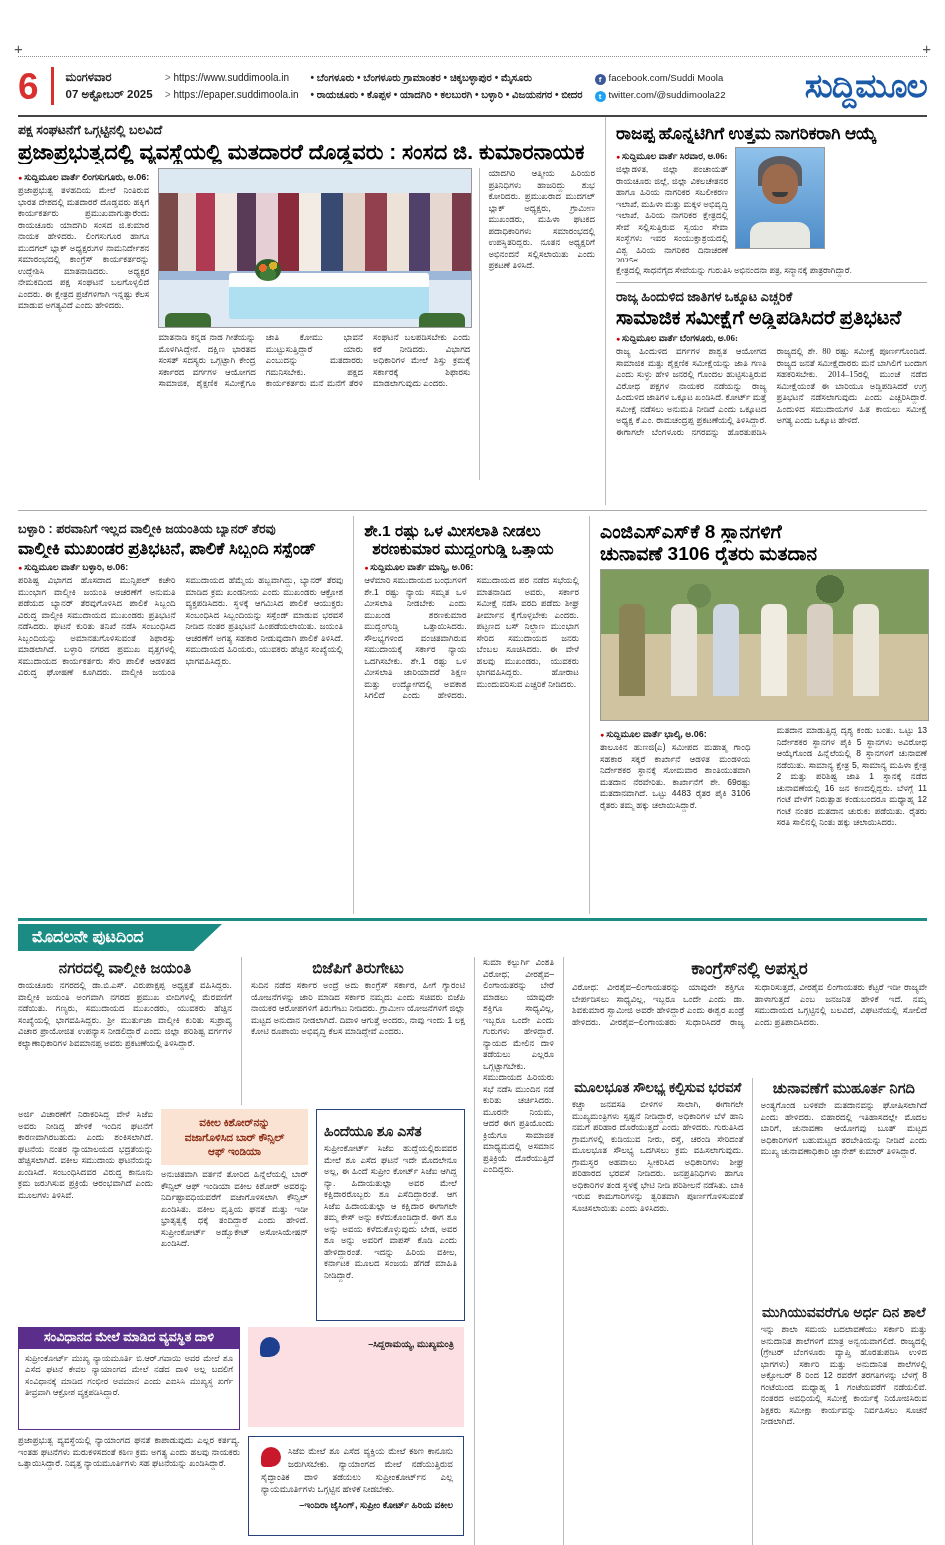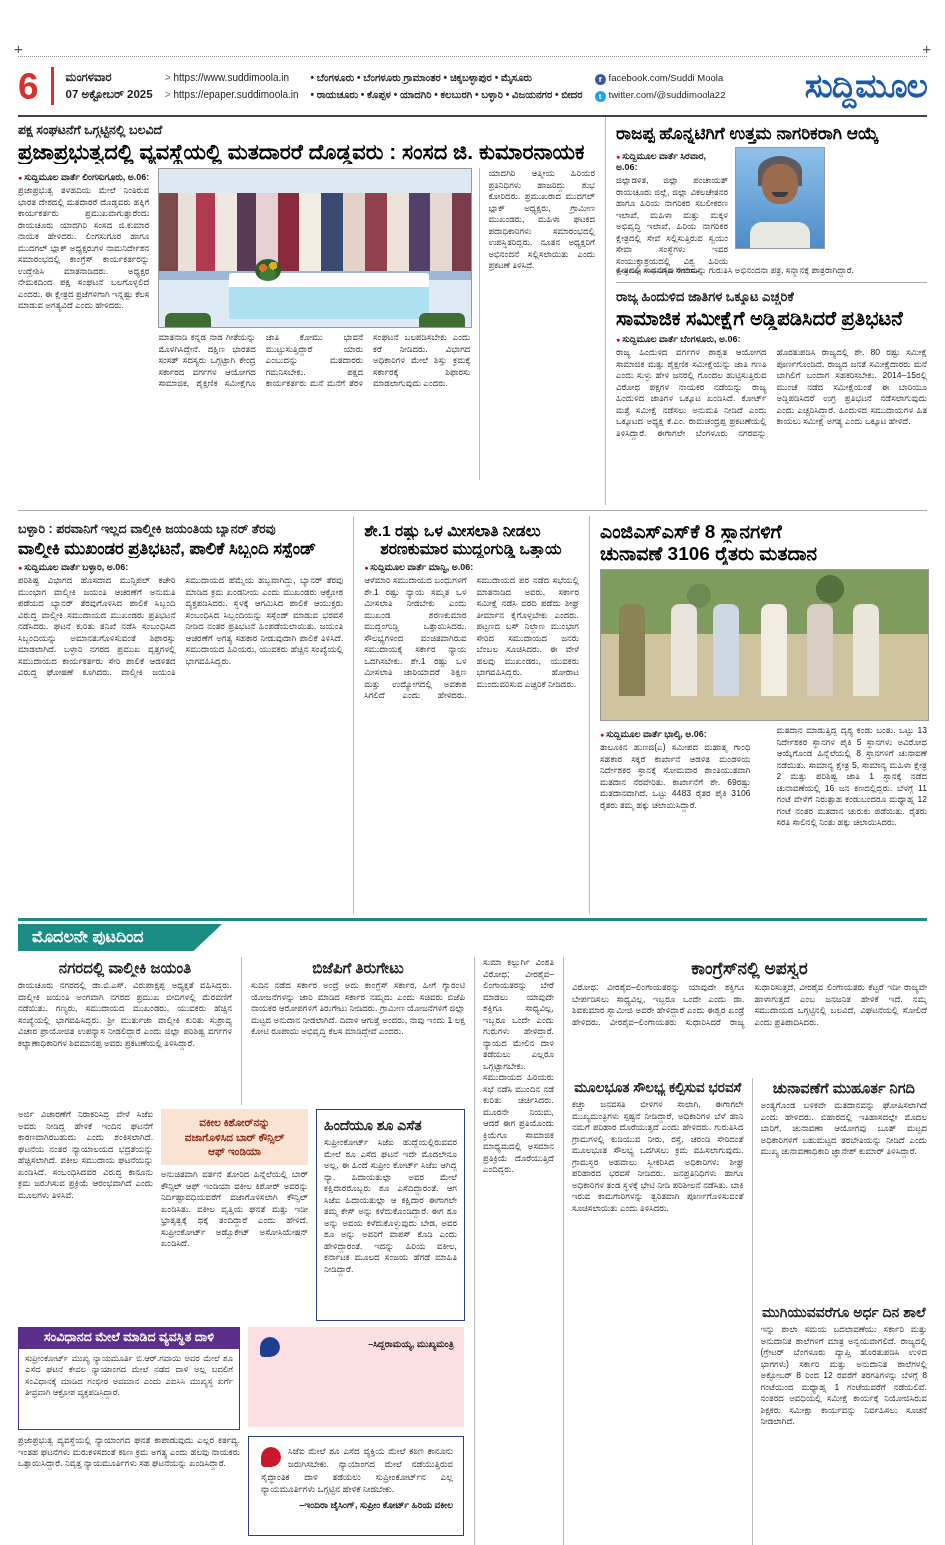--- a/index.html
+++ b/index.html
@@ -40,21 +40,21 @@
   .lead-c1{width:138px;}
   .lead-mid{width:312px;}
   .lead-c3{width:112px;}
   .photo{position:relative;overflow:hidden;border:1px solid #999;}
   .ph-main{width:312px;height:158px;background:linear-gradient(#dce9f2 0 18%,#e8d3d8 18% 30%,#caa 30% 62%,#9db7d8 62% 70%,#dfe9f4 70% 100%);}
   .ph-main .ppl{position:absolute;top:24px;left:0;right:0;height:78px;
      background:linear-gradient(90deg,#7d4a4a 0 6%,#e8e0da 6% 12%,#b03a52 12% 18%,#f0e8e0 18% 25%,#5a3b57 25% 31%,#e7cfd6 31% 38%,#8a2b3c 38% 45%,#f3ece4 45% 52%,#384a72 52% 59%,#e2d2c8 59% 66%,#92404e 66% 73%,#ece2d8 73% 80%,#50406a 80% 87%,#e6d8d0 87% 94%,#7b3b4b 94% 100%);}
   .ph-main .tbl{position:absolute;bottom:8px;left:70px;width:200px;height:46px;background:linear-gradient(#fdfdfd 0 30%,#aee0f2 30% 100%);border-radius:3px;}
   .ph-main .flw{position:absolute;bottom:46px;left:96px;width:26px;height:22px;background:radial-gradient(circle at 30% 40%,#e86a2a 0 4px,transparent 4px),radial-gradient(circle at 70% 30%,#d8b02a 0 4px,transparent 4px),radial-gradient(circle at 50% 70%,#3f7d38 0 8px,#2e5e2a 8px);border-radius:50%;}
   .ph-main .grn{position:absolute;bottom:0;height:14px;background:#3e6e33;border-radius:6px 6px 0 0;}
-  .aside{width:322px;}
+  .aside{width:322px;font-family:Liberation Serif, serif;}
   .raj-row{display:flex;gap:7px;height:118px;margin-top:3px;}
   .raj-c{width:112px;}
   .ph-port{width:88px;height:100px;background:linear-gradient(#8fc1ea,#4d8cc9);flex:none;}
   .ph-port .hair{position:absolute;top:8px;left:22px;width:44px;height:30px;border-radius:50% 50% 0 0;background:#5c5c60;}
   .ph-port .face{position:absolute;top:16px;left:26px;width:36px;height:40px;border-radius:45%;background:#9c6b4e;}
   .ph-port .mus{position:absolute;top:44px;left:36px;width:16px;height:5px;border-radius:0 0 8px 8px;background:#3a3a3a;}
   .ph-port .sh{position:absolute;bottom:0;left:14px;width:60px;height:26px;border-radius:12px 12px 0 0;background:#e8e8e2;}
   
   .row-mid{display:flex;gap:10px;height:398px;}
   .mid1{width:342px;}
@@ -69,21 +69,21 @@
              padding:4px 30px 5px 14px;margin-top:3px;clip-path:polygon(0 0,100% 0,86% 100%,0 100%);min-width:160px;}
   .fp-grid{display:flex;gap:9px;margin-top:6px;height:592px;}
   .fp-left{width:447px;}
   .fp-midcol{width:88px;}
   .fp-right{width:355px;}
   .fp-h{font-weight:bold;text-align:center;white-space:nowrap;overflow:hidden;margin:2px 0 3px;}
   .fp-r1{display:flex;gap:9px;height:148px;}
   .fp-r3{display:flex;gap:8px;height:212px;margin-top:4px;}
   .fp-r4{display:flex;gap:8px;height:220px;margin-top:6px;}
   .box-peach{background:#fbe3d3;padding:6px 16px;font-size:10.5px;font-weight:bold;color:#8a2a12;text-align:center;line-height:1.4;}
-  .box-blue{border:1.5px solid #27427c;padding:7px 7px;height:100%;box-sizing:border-box;overflow:hidden;}
+  .box-blue{border:1.5px solid #27427c;padding:13px 7px;height:100%;box-sizing:border-box;overflow:hidden;}
   .box-blue .t{font-size:14px;font-weight:bold;white-space:nowrap;overflow:hidden;margin-bottom:3px;}
   .pur-t{background:#5a2e8a;color:#fff;font-size:12.5px;font-weight:bold;text-align:center;padding:3px 2px;white-space:nowrap;overflow:hidden;}
   .pur-b{border:1.5px solid #5a2e8a;padding:4px 6px;font-size:8.4px;line-height:1.35;text-align:justify;height:72px;overflow:hidden;}
   .quote{position:relative;padding:8px 10px 6px 12px;font-size:8.8px;line-height:1.45;text-align:justify;overflow:hidden;height:100px;box-sizing:border-box;}
   .q1{background:#fbdfe2;}
   .q2{background:#fff;border:1.5px solid #27427c;}
   .qmark{float:left;width:20px;height:20px;border-radius:50% 50% 50% 4px;margin:2px 7px 2px 0;}
   .qm-blue{background:#1e3f8f}.qm-red{background:#c9182c}
   .qattr{text-align:right;font-weight:bold;font-size:9px;margin-top:3px;}
 </style>
@@ -184,21 +184,21 @@
         <div class="kicker">ಬಳ್ಳಾರಿ : ಪರವಾನಿಗೆ ಇಲ್ಲದ ವಾಲ್ಮೀಕಿ ಜಯಂತಿಯ ಬ್ಯಾನರ್ ತೆರವು</div>
         <h2 class="hl" style="font-size:16.5px;margin:1px 0 3px;">ವಾಲ್ಮೀಕಿ ಮುಖಂಡರ ಪ್ರತಿಭಟನೆ, ಪಾಲಿಕೆ ಸಿಬ್ಬಂದಿ ಸಸ್ಪೆಂಡ್</h2>
         <div class="byline">ಸುದ್ದಿಮೂಲ ವಾರ್ತೆ ಬಳ್ಳಾರಿ, ಅ.06:</div>
         <div class="body c2" style="height:330px;">ಪರಿಶಿಷ್ಟ ವಿಭಾಗದ ಹೊಸದಾದ ಮುನ್ಸಿಪಲ್ ಕಚೇರಿ ಮುಂಭಾಗ ವಾಲ್ಮೀಕಿ ಜಯಂತಿ ಆಚರಣೆಗೆ ಅನುಮತಿ ಪಡೆಯದ ಬ್ಯಾನರ್ ತೆರವುಗೊಳಿಸಿದ ಪಾಲಿಕೆ ಸಿಬ್ಬಂದಿ ವಿರುದ್ಧ ವಾಲ್ಮೀಕಿ ಸಮುದಾಯದ ಮುಖಂಡರು ಪ್ರತಿಭಟನೆ ನಡೆಸಿದರು. ಘಟನೆ ಕುರಿತು ತನಿಖೆ ನಡೆಸಿ ಸಂಬಂಧಿಸಿದ ಸಿಬ್ಬಂದಿಯನ್ನು ಅಮಾನತುಗೊಳಿಸುವಂತೆ ಶಿಫಾರಸ್ಸು ಮಾಡಲಾಗಿದೆ. ಬಳ್ಳಾರಿ ನಗರದ ಪ್ರಮುಖ ವೃತ್ತಗಳಲ್ಲಿ ಸಮುದಾಯದ ಕಾರ್ಯಕರ್ತರು ಸೇರಿ ಪಾಲಿಕೆ ಆಡಳಿತದ ವಿರುದ್ಧ ಘೋಷಣೆ ಕೂಗಿದರು. ವಾಲ್ಮೀಕಿ ಜಯಂತಿ ಸಮುದಾಯದ ಹೆಮ್ಮೆಯ ಹಬ್ಬವಾಗಿದ್ದು, ಬ್ಯಾನರ್ ತೆರವು ಮಾಡಿದ ಕ್ರಮ ಖಂಡನೀಯ ಎಂದು ಮುಖಂಡರು ಆಕ್ರೋಶ ವ್ಯಕ್ತಪಡಿಸಿದರು. ಸ್ಥಳಕ್ಕೆ ಆಗಮಿಸಿದ ಪಾಲಿಕೆ ಆಯುಕ್ತರು ಸಂಬಂಧಿಸಿದ ಸಿಬ್ಬಂದಿಯನ್ನು ಸಸ್ಪೆಂಡ್ ಮಾಡುವ ಭರವಸೆ ನೀಡಿದ ನಂತರ ಪ್ರತಿಭಟನೆ ಹಿಂಪಡೆಯಲಾಯಿತು. ಜಯಂತಿ ಆಚರಣೆಗೆ ಅಗತ್ಯ ಸಹಕಾರ ನೀಡುವುದಾಗಿ ಪಾಲಿಕೆ ತಿಳಿಸಿದೆ. ಸಮುದಾಯದ ಹಿರಿಯರು, ಯುವಕರು ಹೆಚ್ಚಿನ ಸಂಖ್ಯೆಯಲ್ಲಿ ಭಾಗವಹಿಸಿದ್ದರು.</div>
       </article>
 
       <div class="vsep"></div>
 
       <article class="mid2">
         <h2 class="hl" style="font-size:15.5px;margin:6px 0 0;">ಶೇ.1 ರಷ್ಟು ಒಳ ಮೀಸಲಾತಿ ನೀಡಲು</h2>
-        <h2 class="hl" style="font-size:15.5px;margin:0 16px 3px;">ಶರಣಕುಮಾರ ಮುದ್ದಂಗುಡ್ಡಿ ಒತ್ತಾಯ</h2>
+        <h2 class="hl" style="font-size:15.5px;margin:0 8px 3px;">ಶರಣಕುಮಾರ ಮುದ್ದಂಗುಡ್ಡಿ ಒತ್ತಾಯ</h2>
         <div class="byline">ಸುದ್ದಿಮೂಲ ವಾರ್ತೆ ಮಾನ್ವಿ, ಅ.06:</div>
         <div class="body c2" style="height:328px;">ಆಳೆಮಾರಿ ಸಮುದಾಯದ ಬಂಧುಗಳಿಗೆ ಶೇ.1 ರಷ್ಟು ನ್ಯಾಯ ಸಮ್ಮತ ಒಳ ಮೀಸಲಾತಿ ನೀಡಬೇಕು ಎಂದು ಮುಖಂಡ ಶರಣಕುಮಾರ ಮುದ್ದಂಗುಡ್ಡಿ ಒತ್ತಾಯಿಸಿದರು. ಸೌಲಭ್ಯಗಳಿಂದ ವಂಚಿತವಾಗಿರುವ ಸಮುದಾಯಕ್ಕೆ ಸರ್ಕಾರ ನ್ಯಾಯ ಒದಗಿಸಬೇಕು. ಶೇ.1 ರಷ್ಟು ಒಳ ಮೀಸಲಾತಿ ಜಾರಿಯಾದರೆ ಶಿಕ್ಷಣ ಮತ್ತು ಉದ್ಯೋಗದಲ್ಲಿ ಅವಕಾಶ ಸಿಗಲಿದೆ ಎಂದು ಹೇಳಿದರು. ಸಮುದಾಯದ ಪರ ನಡೆದ ಸಭೆಯಲ್ಲಿ ಮಾತನಾಡಿದ ಅವರು, ಸರ್ಕಾರ ಸಮೀಕ್ಷೆ ನಡೆಸಿ ವರದಿ ಪಡೆದು ಶೀಘ್ರ ತೀರ್ಮಾನ ಕೈಗೊಳ್ಳಬೇಕು ಎಂದರು. ಪಟ್ಟಣದ ಬಸ್ ನಿಲ್ದಾಣ ಮುಂಭಾಗ ಸೇರಿದ ಸಮುದಾಯದ ಜನರು ಬೆಂಬಲ ಸೂಚಿಸಿದರು. ಈ ವೇಳೆ ಹಲವು ಮುಖಂಡರು, ಯುವಕರು ಭಾಗವಹಿಸಿದ್ದರು. ಹೋರಾಟ ಮುಂದುವರಿಸುವ ಎಚ್ಚರಿಕೆ ನೀಡಿದರು.</div>
       </article>
 
       <div class="vsep"></div>
 
       <article class="mid3">
         <h2 class="hl" style="font-size:19px;margin:5px 0 0;">ಎಂಜಿಎಸ್‌ಎಸ್‌ಕೆ 8 ಸ್ಥಾನಗಳಿಗೆ</h2>
         <h2 class="hl" style="font-size:19px;margin:0;">ಚುನಾವಣೆ 3106 ರೈತರು ಮತದಾನ</h2>
         <div class="photo ph-mg">

